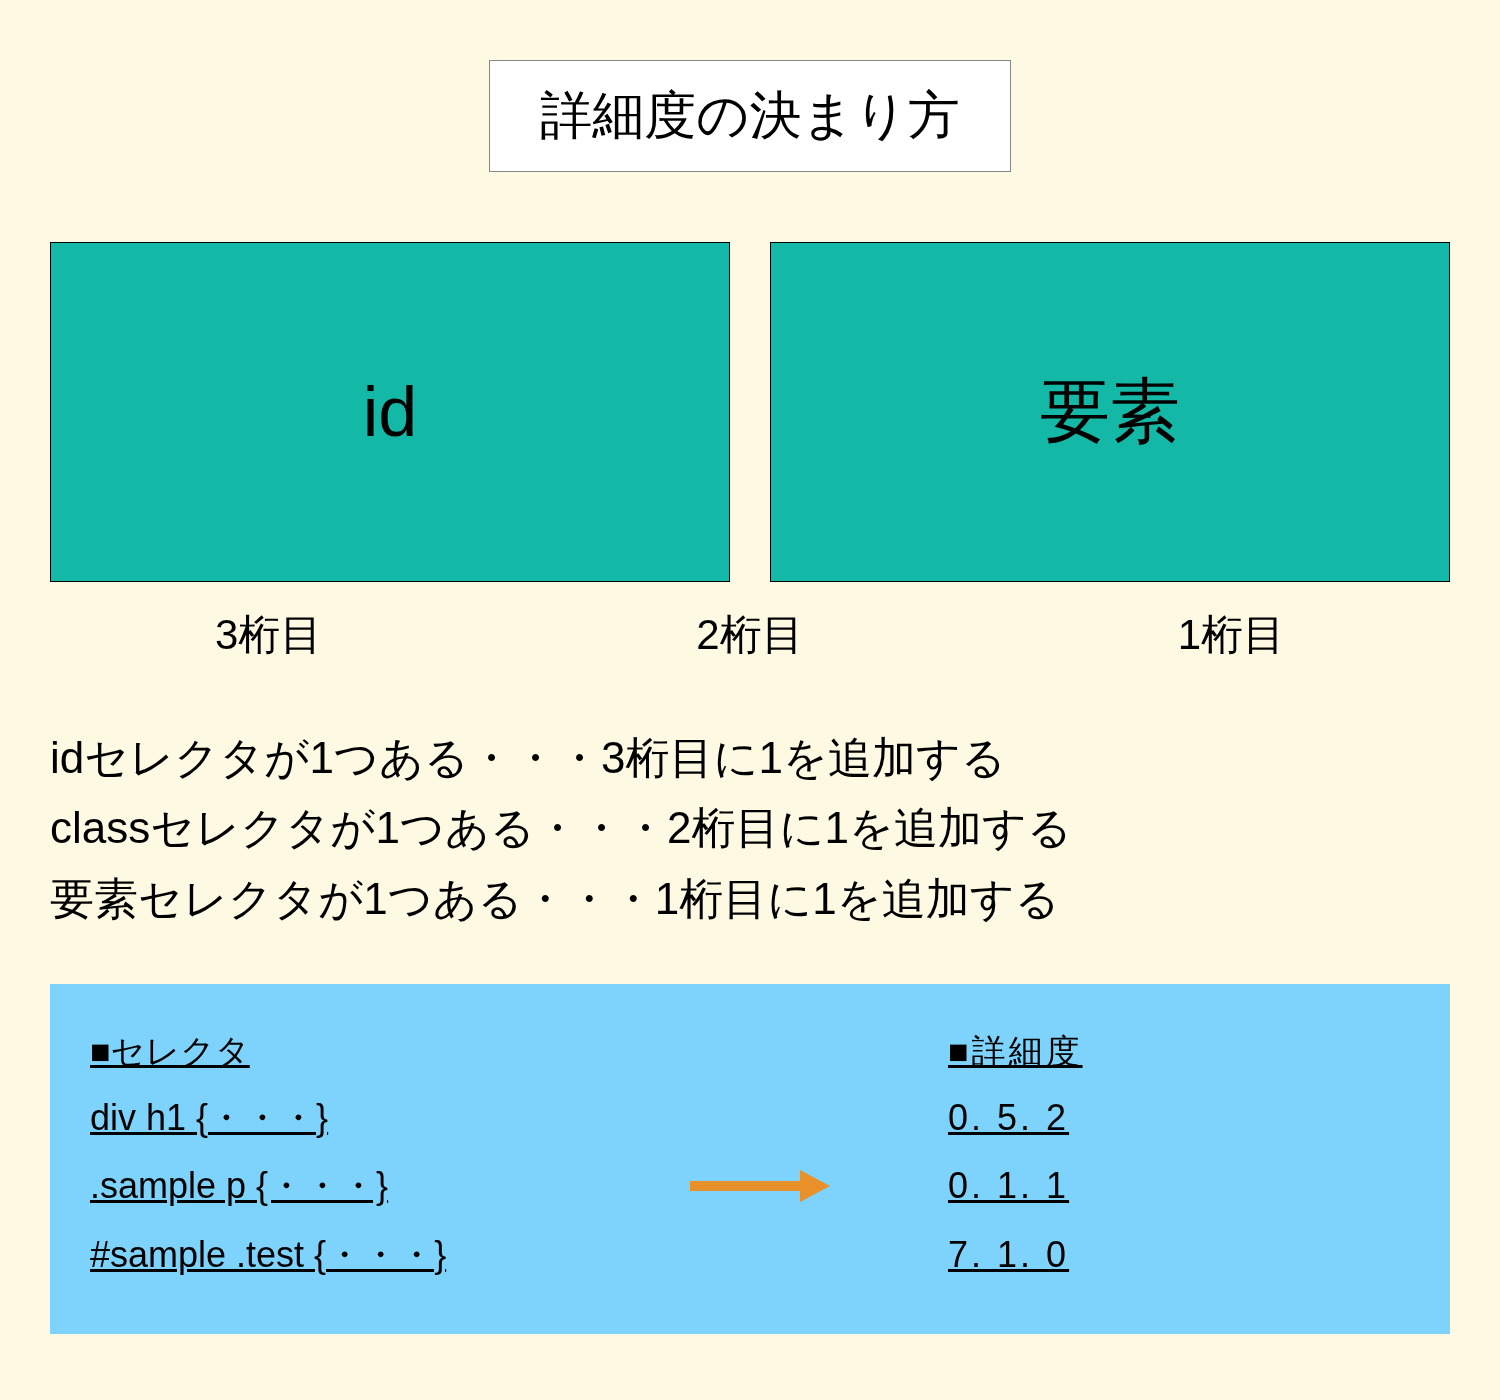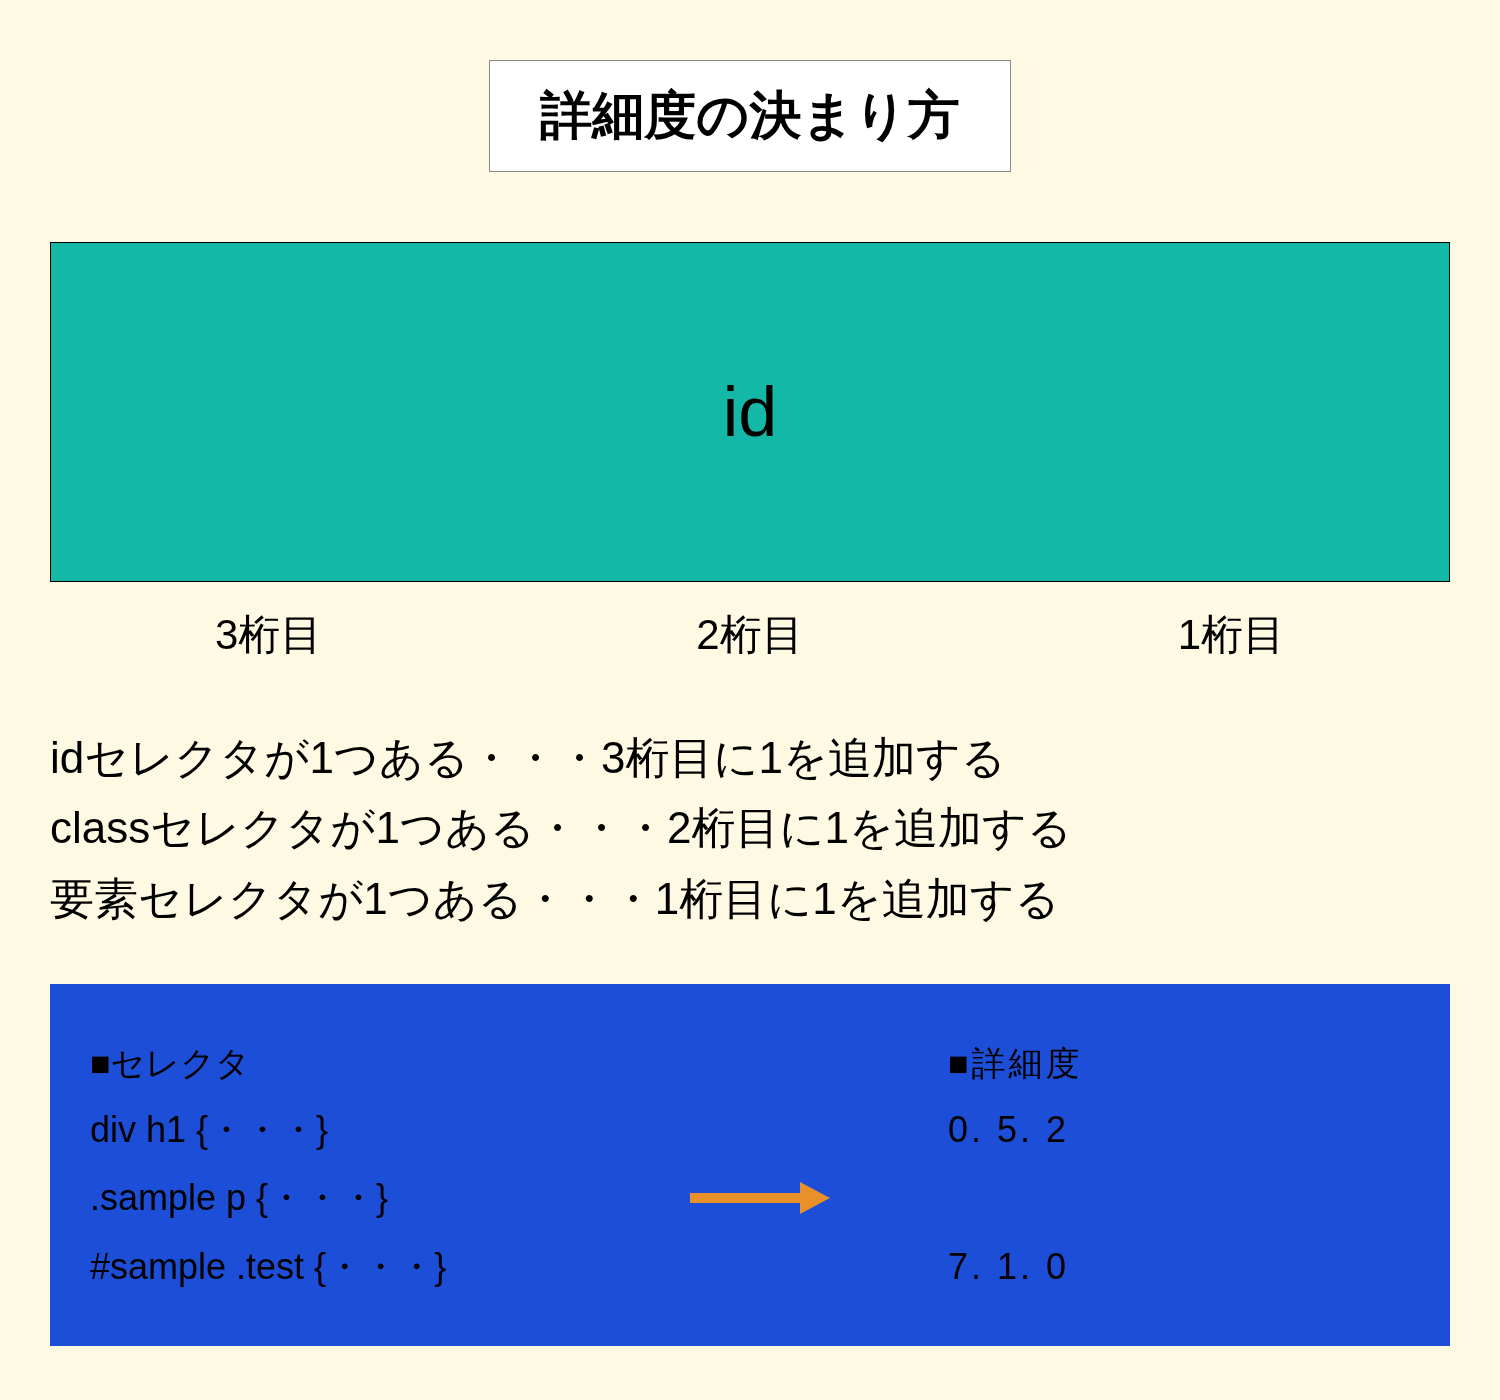--- a/index.html
+++ b/index.html
@@ -18,21 +18,21 @@
     .title-wrap {
       display: flex;
       justify-content: center;
       margin-bottom: 70px;
     }
     .title {
       border: 1px solid #888;
       background: #fff;
       padding: 20px 50px;
       font-size: 52px;
-      font-weight: 700;
+      font-weight: 400;
     }
     .boxes-row {
       display: flex;
       justify-content: space-between;
       gap: 40px;
       margin-bottom: 25px;
     }
     .box {
       flex: 1;
       background: #14b8a6;
@@ -53,22 +53,23 @@
       flex: 1;
       text-align: center;
       font-size: 42px;
     }
     .rules {
       font-size: 44px;
       line-height: 1.6;
       margin-bottom: 50px;
     }
     .example-box {
-      background: #1d4ed8;
-      padding: 47px 40px 45px 40px;
+      background: #7dd3fc;
+      padding: 35px 40px 45px 40px;
+      text-decoration: underline;
     }
     .example-row {
       display: flex;
       align-items: center;
       font-size: 36px;
       line-height: 1.9;
     }
     .example-left {
       width: 600px;
     }
@@ -115,20 +116,21 @@
   </style>
 </head>
 <body>
 
 <div class="title-wrap">
   <div class="title">詳細度の決まり方</div>
 </div>
 
 <div class="boxes-row">
   <div class="box">id</div>
+  <div class="box">要素</div>
 </div>
 
 <div class="digits-row">
   <div class="digit-label">3桁目</div>
   <div class="digit-label">2桁目</div>
   <div class="digit-label">1桁目</div>
 </div>
 
 <div class="rules">
   <div>idセレクタが1つある・・・3桁目に1を追加する</div>
@@ -148,19 +150,20 @@
     <div class="example-right">0. 5. 2</div>
   </div>
   <div class="example-row">
     <div class="example-left">.sample p {・・・}</div>
     <div class="example-mid">
       <div class="arrow">
         <div class="arrow-line"></div>
         <div class="arrow-head"></div>
       </div>
     </div>
+    <div class="example-right">0. 1. 1</div>
   </div>
   <div class="example-row">
     <div class="example-left">#sample .test {・・・}</div>
     <div class="example-mid"></div>
     <div class="example-right">7. 1. 0</div>
   </div>
 </div>
 
 </body></html>

